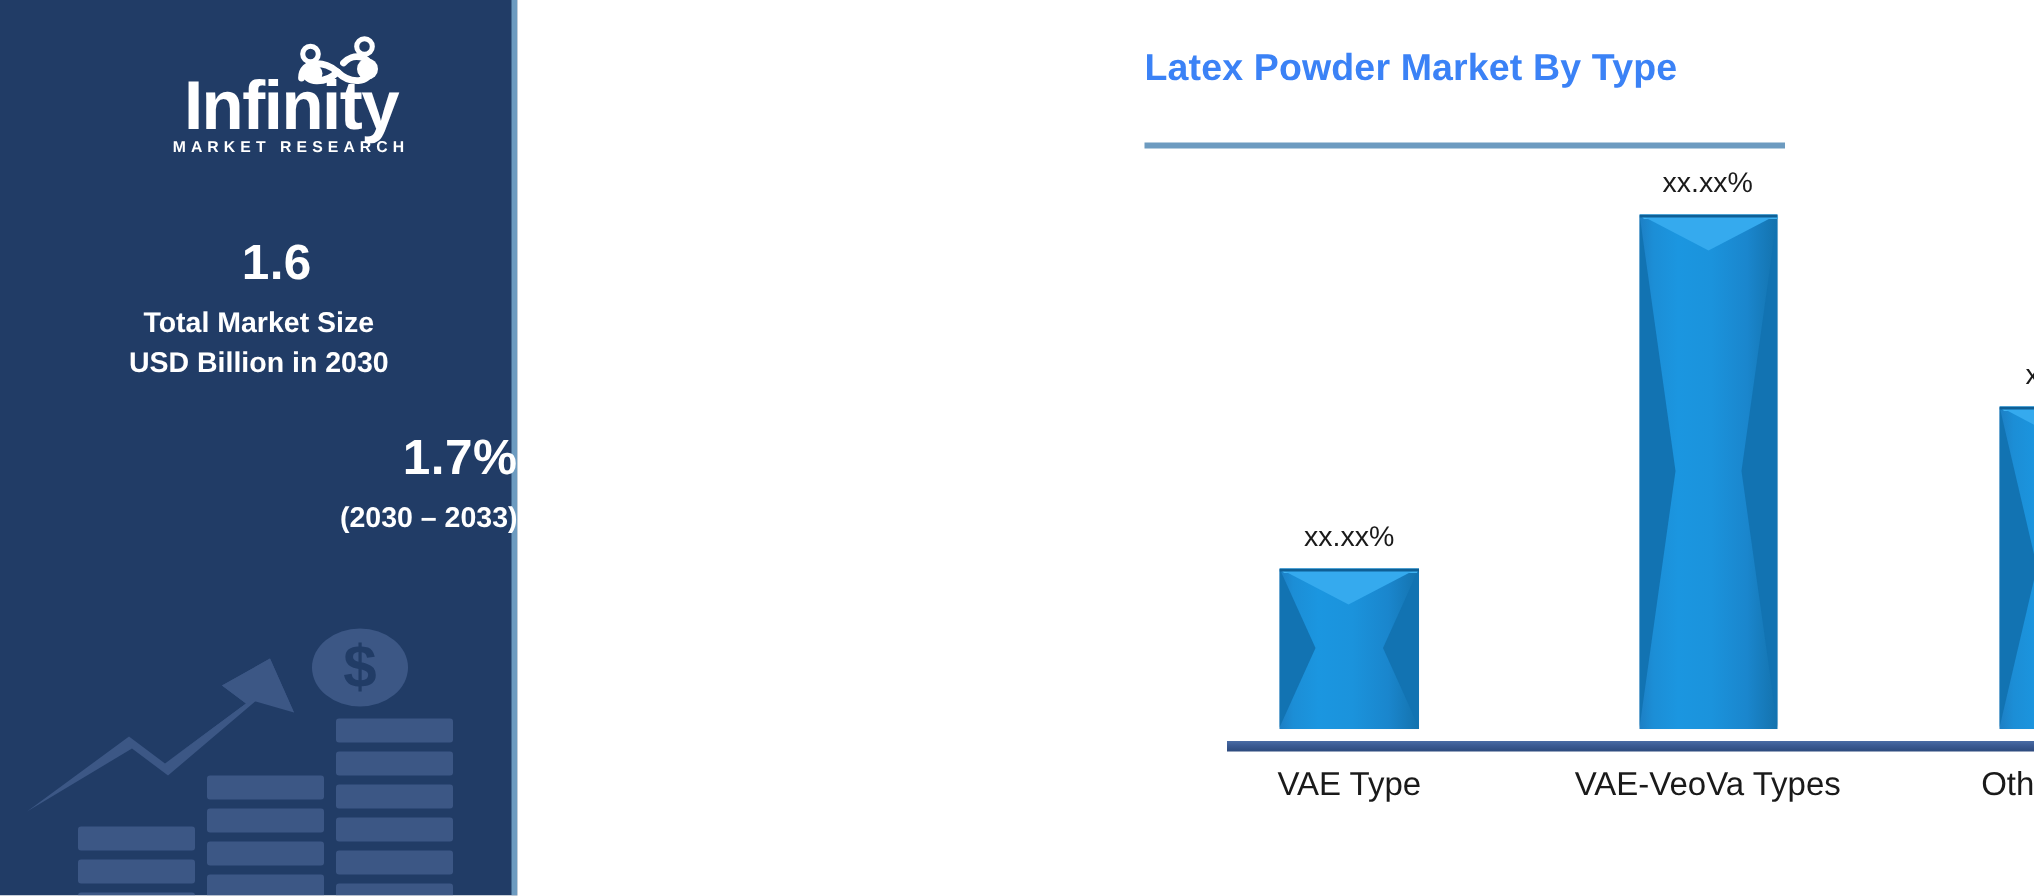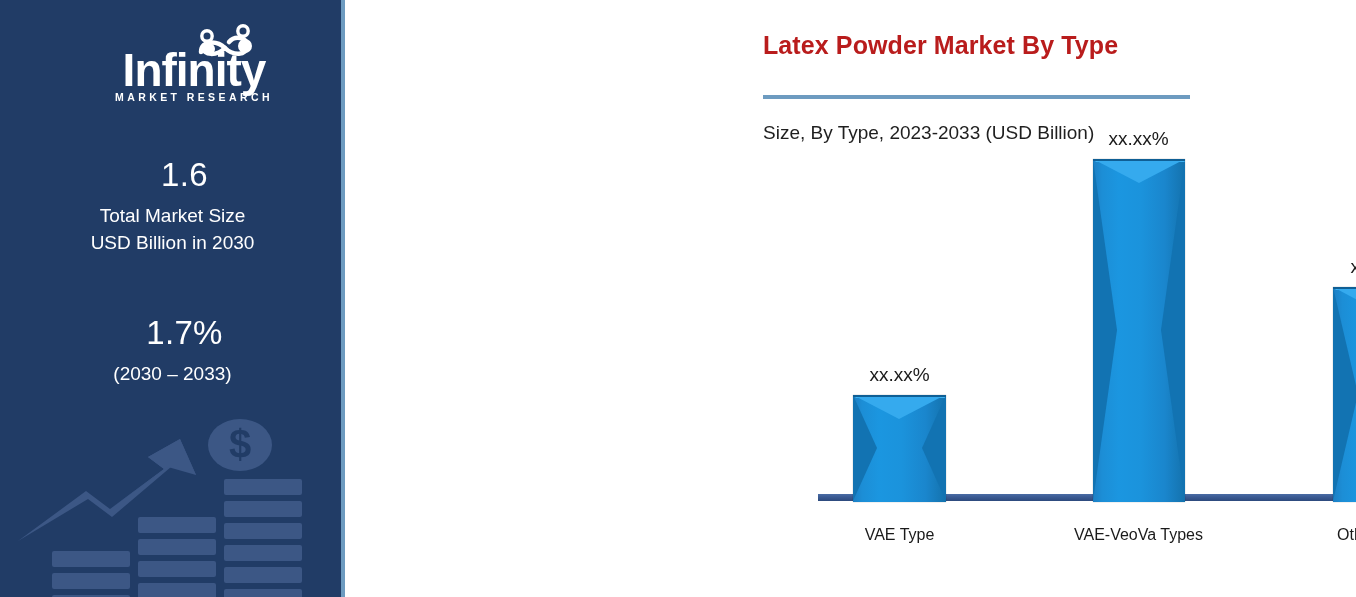--- a/index.html
+++ b/index.html
@@ -58,33 +58,33 @@
   
   .stat-group {
     position: absolute;
     left: 0;
     width: 345px;
     text-align: center;
     z-index: 5;
     color: #ffffff;
   }
   .stat-group.g1 { top: 156px; }
-  .stat-group.g2 { top: 314px; }
+  .stat-group.g2 { top: 286px; text-align: right; }
   .stat-value {
     font-size: 33px;
-    font-weight: normal;
+    font-weight: bold;
     letter-spacing: 0.3px;
     line-height: 1.15;
     margin: 0 0 8px 0;
     color: #ffffff;
     padding-left: 24px;
   }
   .stat-line {
     font-size: 19px;
-    font-weight: normal;
+    font-weight: bold;
     line-height: 1.45;
     color: #ffffff;
     margin: 0;
   }
 
   
   .sidebar-art {
     position: absolute;
     left: 0;
     bottom: 0;
@@ -100,21 +100,21 @@
     flex: 1 1 auto;
     height: 597px;
     background: #ffffff;
   }
   .chart-title {
     position: absolute;
     left: 418px;
     top: 31px;
     font-size: 25px;
     font-weight: bold;
-    color: #b91c1c;
+    color: #3b82f6;
     letter-spacing: 0.1px;
     white-space: nowrap;
   }
   .title-rule {
     position: absolute;
     left: 418px;
     top: 95px;
     width: 427px;
     height: 4px;
     background: #6d9bc0;
@@ -140,21 +140,21 @@
     position: absolute;
     left: 418px;
     top: 494px;
     width: 741px;
     height: 7px;
     background: linear-gradient(to bottom, #4a6ca5 0%, #3a5a92 45%, #2d4a7d 100%);
   }
 
   .bar-slot {
     position: absolute;
-    bottom: 95px;
+    bottom: 111px;
     text-align: right;
   }
   .bar {
     position: relative;
     width: 100%;
     overflow: hidden;
     background: linear-gradient(to right,
         #1d7fc4 0%,
         #1c8ed6 10%,
         #1b96e0 28%,
@@ -211,21 +211,21 @@
     font-size: 19px;
     color: #1a1a1a;
     white-space: nowrap;
   }
   .cat-label {
     position: absolute;
     left: 50%;
     transform: translateX(-50%);
     top: 100%;
     margin-top: 24px;
-    font-size: 16px;
+    font-size: 22px;
     color: #1a1a1a;
     white-space: nowrap;
   }
 </style>
 </head>
 <body>
 
 <div id="root">
 
   <div class="sidebar">
@@ -291,21 +291,20 @@
     <div class="stat-group g2">
       <div class="stat-value">1.7%</div>
       <div class="stat-line">(2030 – 2033)</div>
     </div>
   </div>
 
   <div class="content">
 
     <div class="chart-title">Latex Powder Market By Type</div>
     <div class="title-rule"></div>
-    <div class="chart-subtitle">Size, By Type, 2023-2033 (USD Billion)</div>
 
     <div class="plot">
       <div class="axis-line"></div>
       <div id="bars">
           <div class="bar-slot" style="left: 419px; width: 161px;">
             <div class="bar-label">xx.xx%</div>
             <div class="bar" title="VAE Type" style="height: 107px; width: 93px; margin: 0px auto;">
               <div class="bevel-left" style="border-width: 53.5px 0px 53.5px 24px;"></div>
               <div class="bevel-right" style="border-width: 53.5px 24px 53.5px 0px;"></div>
               <div class="bevel-top" style="border-width: 24px 46.5px;"></div>

